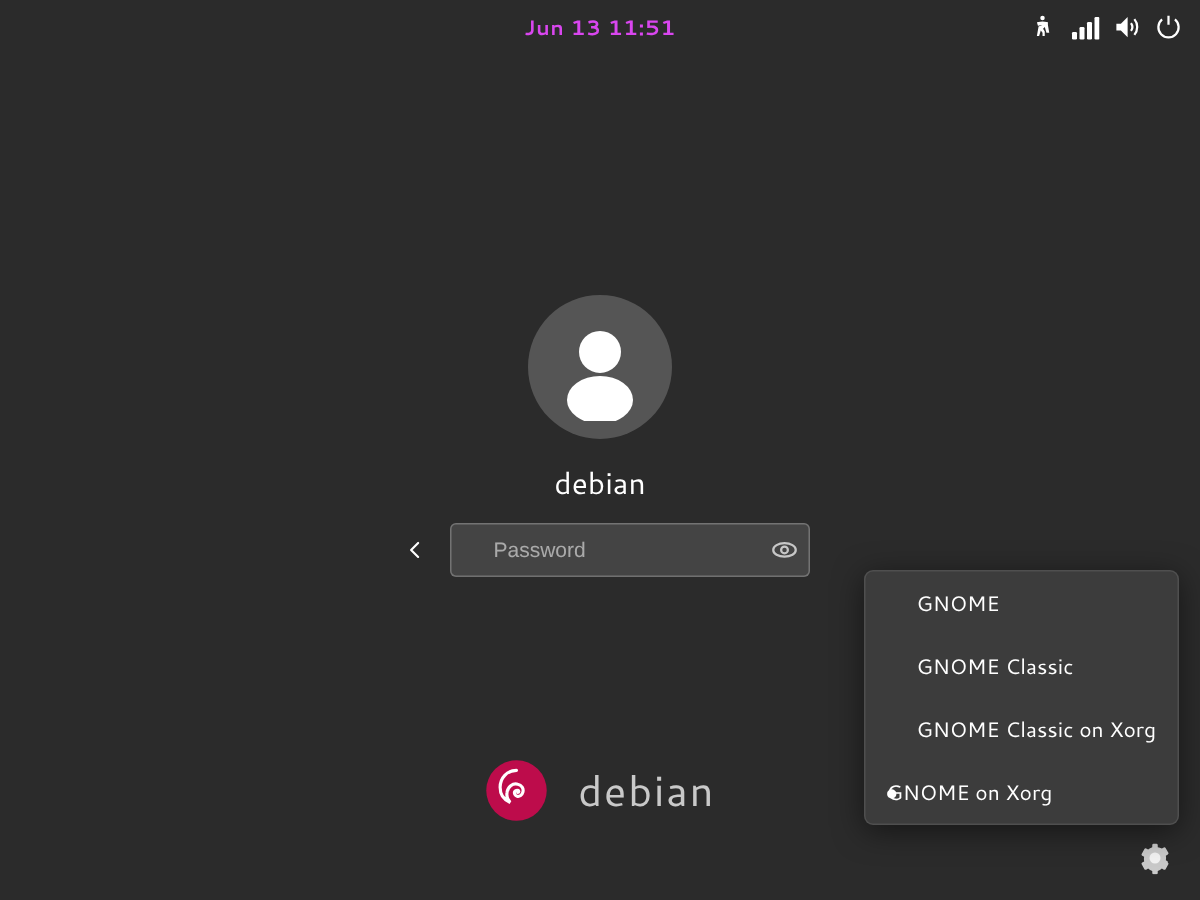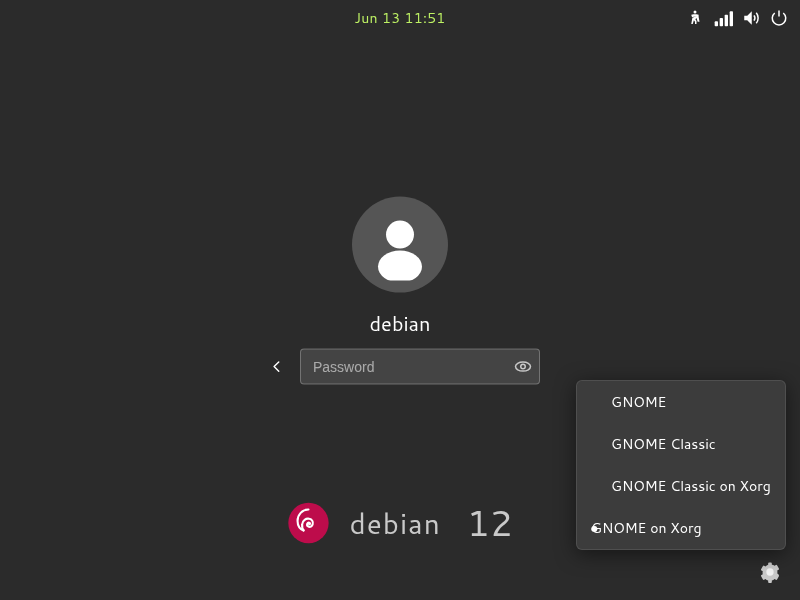--- a/index.html
+++ b/index.html
@@ -19,23 +19,23 @@
       position: absolute;
       top: 0; left: 0; right: 0;
       height: 36px;
       display: flex;
       align-items: center;
       justify-content: center;
       background: transparent;
     }
 
     #topbar-datetime {
-      color: #bef264;
+      color: #d946ef;
       font-size: 14px;
-      font-weight: 400;
+      font-weight: 700;
       letter-spacing: 0.3px;
     }
 
     #topbar-icons {
       position: absolute;
       right: 10px;
       display: flex;
       align-items: center;
       gap: 6px;
     }
@@ -112,21 +112,21 @@
     }
 
     #password-input {
       width: 100%;
       height: 36px;
       background: rgba(255,255,255,0.12);
       border: 1px solid rgba(255,255,255,0.25);
       border-radius: 4px;
       color: #ffffff;
       font-size: 14px;
-      padding: 0 36px 0 12px;
+      padding: 0 36px 0 28px;
       outline: none;
     }
 
     #password-input::placeholder {
       color: rgba(255,255,255,0.55);
     }
 
     #toggle-password {
       position: absolute;
       right: 6px;
@@ -295,21 +295,20 @@
     </div>
   </div>
 </div>
 
 <div id="debian-logo">
   <svg id="debian-swirl" viewBox="0 0 100 100" xmlns="http://www.w3.org/2000/svg">
     <circle cx="50" cy="50" r="48" fill="#d70751" opacity="0.85"></circle>
     <path d="M50 18 C35 18 24 30 24 45 C24 56 30 65 40 69 C36 65 34 59 35 53 C36 44 44 38 52 40 C58 41 62 47 60 53 C59 57 55 60 51 59 C48 58 46 55 47 52 C48 50 51 49 53 50 C54 51 54 53 52 53" fill="none" stroke="white" stroke-width="5" stroke-linecap="round"></path>
   </svg>
   <span id="debian-text" style="font-size:28px; font-weight:300; color:rgba(255,255,255,0.75); letter-spacing:1px;">debian</span>
-  <span id="debian-version" style="font-size:36px; font-weight:200; color:rgba(255,255,255,0.75); margin-left:6px;">12</span>
 </div>
 
 <button id="settings-button">
   <svg width="22" height="22" viewBox="0 0 24 24" fill="rgba(255,255,255,0.75)">
     <path d="M12 8a4 4 0 1 0 0 8 4 4 0 0 0 0-8z"></path>
     <path d="M21.3 14.5l-1.4-.8a8 8 0 0 0 0-3.4l1.4-.8a1 1 0 0 0 .4-1.3l-2-3.5a1 1 0 0 0-1.3-.4l-1.4.8A8 8 0 0 0 14 4.2V2.7A1 1 0 0 0 13 1.7h-2a1 1 0 0 0-1 1v1.5a8 8 0 0 0-3 1.7L5.6 5.1a1 1 0 0 0-1.3.4l-2 3.5a1 1 0 0 0 .4 1.3l1.4.8a8 8 0 0 0 0 3.4l-1.4.8a1 1 0 0 0-.4 1.3l2 3.5a1 1 0 0 0 1.3.4l1.4-.8a8 8 0 0 0 3 1.7v1.5a1 1 0 0 0 1 1h2a1 1 0 0 0 1-1v-1.5a8 8 0 0 0 3-1.7l1.4.8a1 1 0 0 0 1.3-.4l2-3.5a1 1 0 0 0-.4-1.3z"></path>
   </svg>
 </button>
 
 <div id="session-menu">

